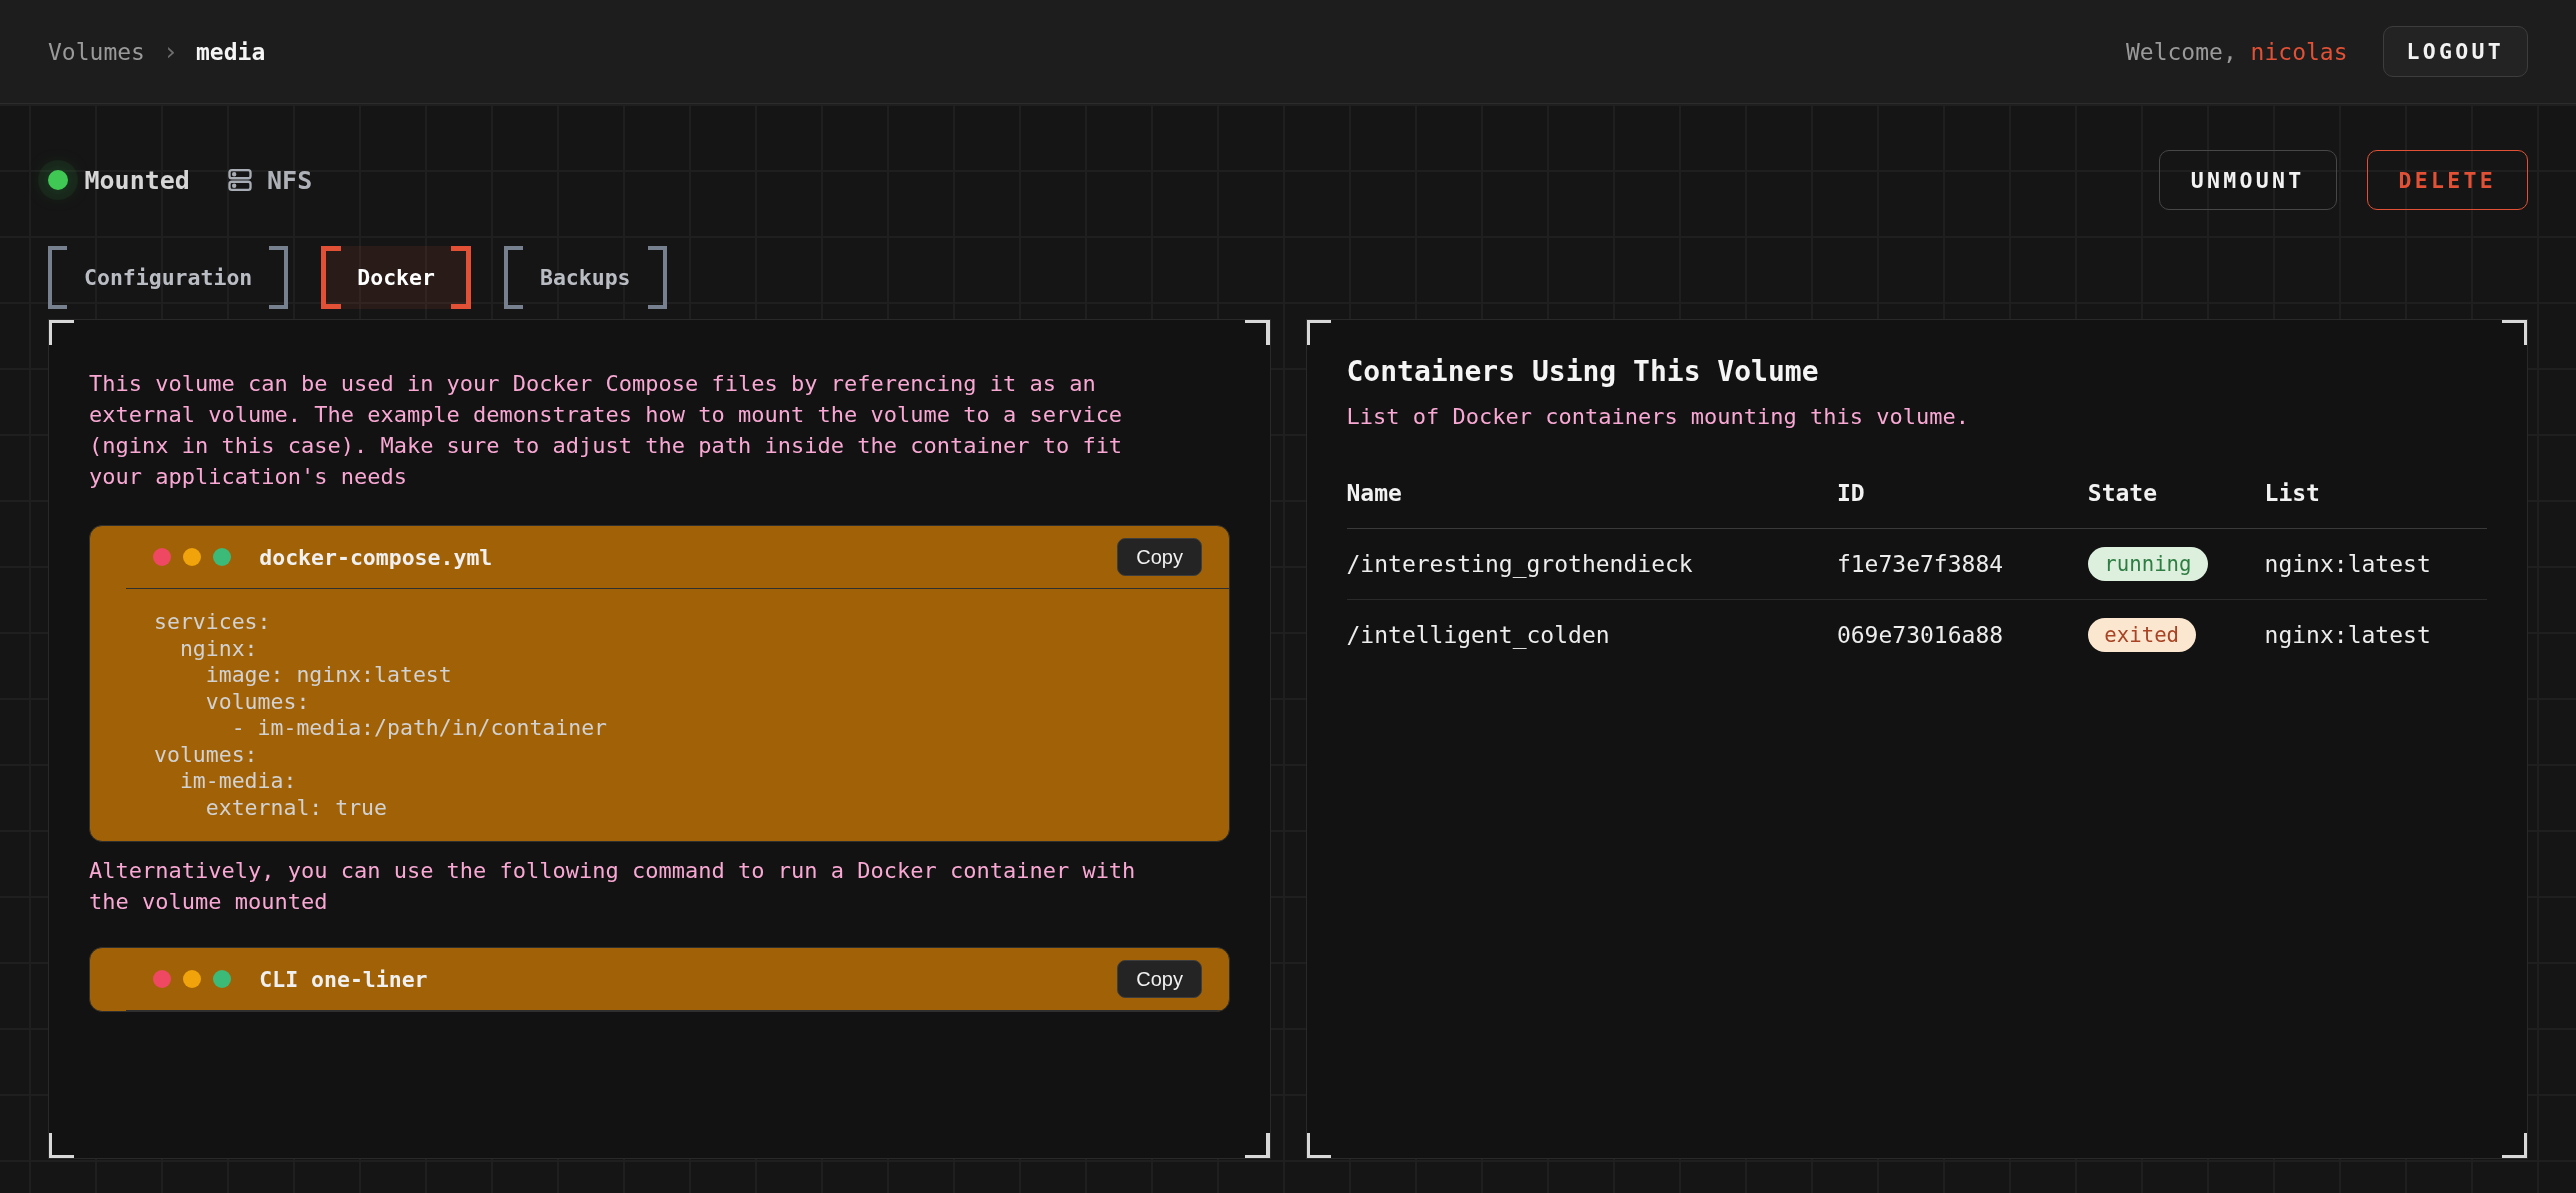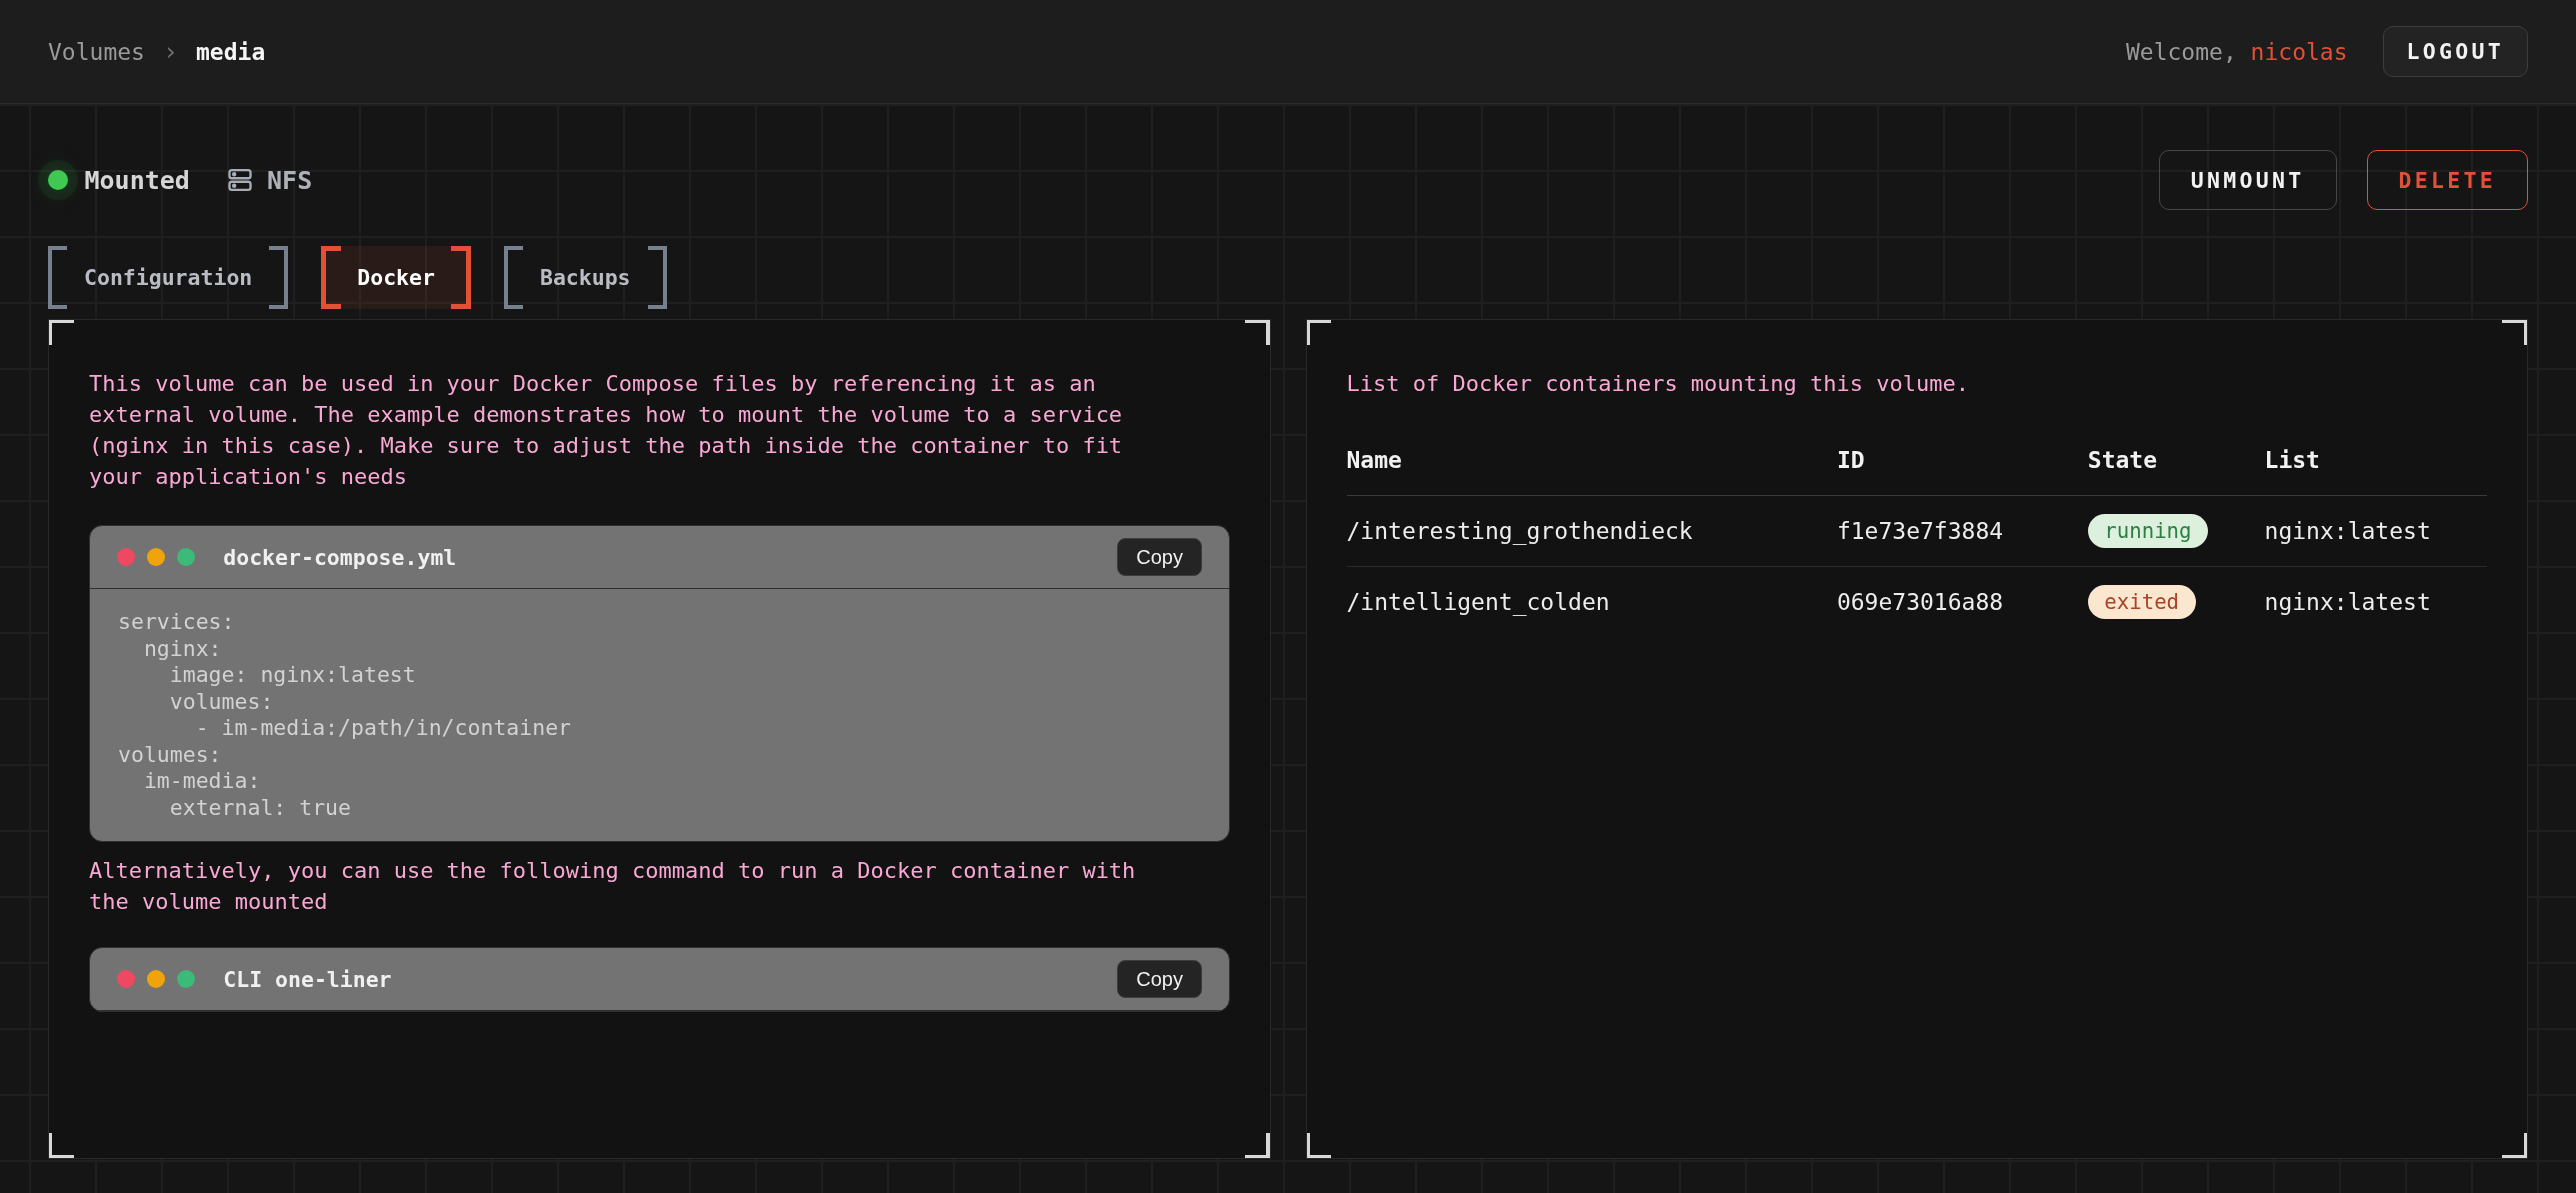--- a/index.html
+++ b/index.html
@@ -93,22 +93,22 @@
   .corner.br { bottom: -1.7px; right: -1.7px; border-bottom-width: 5.8px; border-right-width: 5.8px; }
 
   .panel h2 { font-size: 28px; line-height: 33px; font-weight: bold; color: #f5f5f5; }
   .desc {
     margin-top: 13.2px; font-size: 22px; line-height: 31px;
     color: #f9a8d4; white-space: pre-line;
   }
 
   
   .code-block {
-    margin-top: 33px; background: #737373;
-    border: 1.7px solid #2f2f2f; border-radius: 13.2px; overflow: hidden;
+    margin-top: 33px; background: #a16207;
+    border: 1.7px solid #2f2f2f; border-radius: 13.2px; overflow: hidden; padding-left: 36px;
   }
   .code-block.cli { margin-top: 30px; }
   .code-header {
     display: flex; align-items: center;
     height: 63px; padding: 0 26.5px;
     border-bottom: 1.7px solid #2f2f2f;
   }
   .dots { display: flex; align-items: center; gap: 12.4px; }
   .dot { width: 18px; height: 18px; border-radius: 50%; }
   .dot.red   { background: var(--dot-red); }
@@ -245,20 +245,21 @@
         </div>
       </div>
     </section>
 
     <section class="panel">
       <i class="corner tl"></i>
       <i class="corner tr"></i>
       <i class="corner bl"></i>
       <i class="corner br"></i>
 
+      <h2>Containers Using This Volume</h2>
       <p class="desc">List of Docker containers mounting this volume.</p>
 
       <table class="containers-table">
         <thead>
           <tr>
             <th class="col-name">Name</th>
             <th class="col-id">ID</th>
             <th class="col-state">State</th>
             <th class="col-image">List</th>
           </tr>

